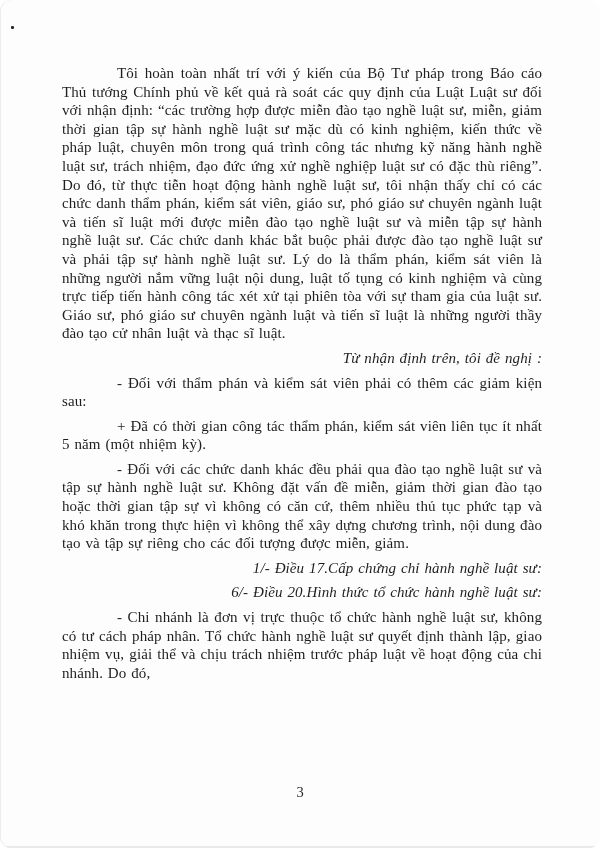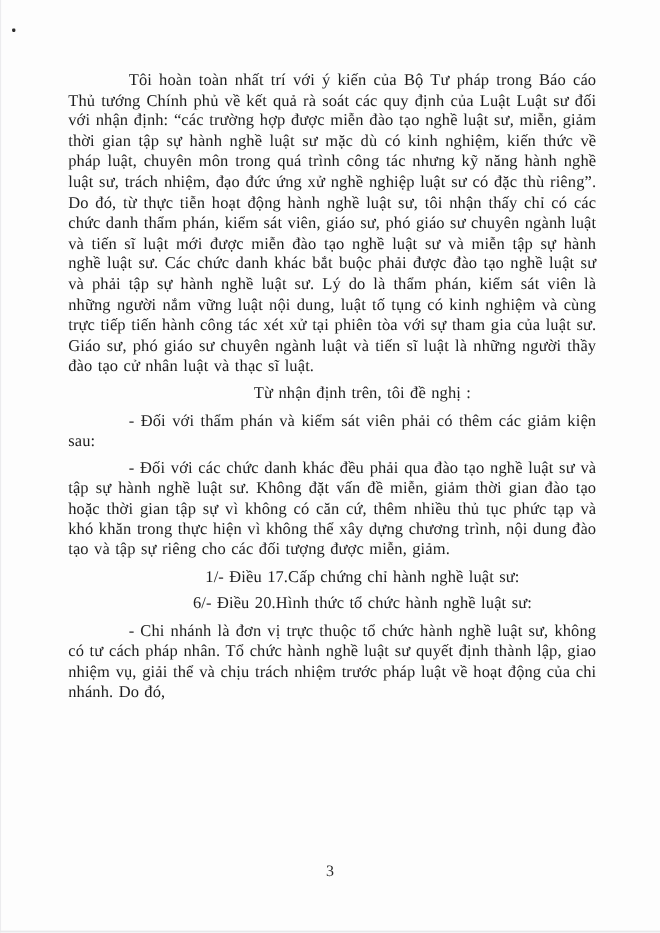--- a/index.html
+++ b/index.html
@@ -9,20 +9,21 @@
   }
   .page {
     position: relative;
     width: 600px;
     height: 848px;
     background: #fdfdfd;
     overflow: hidden;
     font-family: "Liberation Serif", "DejaVu Serif", serif;
     color: #1e1e1e;
     box-shadow: inset 1px 0 0 #ececee;
+    border-radius: 11px;
   }
   .speck {
     position: absolute;
     left: 11px;
     top: 26px;
     width: 3px;
     height: 3px;
     background: #2a2a2a;
     border-radius: 1px;
   }
@@ -35,21 +36,22 @@
   .para {
     margin: 0 0 6px 0;
     font-size: 15px;
     line-height: 18.6px;
     text-align: justify;
     text-indent: 55px;
     word-spacing: 1px;
     letter-spacing: 0.1px;
   }
   .para.italic {
-    text-align: center;
+    font-style: italic;
+    text-align: right;
   }
   .page-number {
     position: absolute;
     left: 0;
     top: 784px;
     width: 100%;
     text-align: center;
     font-size: 14.5px;
     color: #2a2a2a;
   }
@@ -65,20 +67,21 @@
 </head>
 <body>
 
 <div class="page">
   <div class="speck"></div>
 
   <main class="text-block">
     <p class="para">Tôi hoàn toàn nhất trí với ý kiến của Bộ Tư pháp trong Báo cáo Thủ tướng Chính phủ về kết quả rà soát các quy định của Luật Luật sư đối với nhận định: “các trường hợp được miễn đào tạo nghề luật sư, miễn, giảm thời gian tập sự hành nghề luật sư mặc dù có kinh nghiệm, kiến thức về pháp luật, chuyên môn trong quá trình công tác nhưng kỹ năng hành nghề luật sư, trách nhiệm, đạo đức ứng xử nghề nghiệp luật sư có đặc thù riêng”. Do đó, từ thực tiễn hoạt động hành nghề luật sư, tôi nhận thấy chỉ có các chức danh thẩm phán, kiểm sát viên, giáo sư, phó giáo sư chuyên ngành luật và tiến sĩ luật mới được miễn đào tạo nghề luật sư và miễn tập sự hành nghề luật sư. Các chức danh khác bắt buộc phải được đào tạo nghề luật sư và phải tập sự hành nghề luật sư. Lý do là thẩm phán, kiểm sát viên là những người nắm vững luật nội dung, luật tố tụng có kinh nghiệm và cùng trực tiếp tiến hành công tác xét xử tại phiên tòa với sự tham gia của luật sư. Giáo sư, phó giáo sư chuyên ngành luật và tiến sĩ luật là những người thầy đào tạo cử nhân luật và thạc sĩ luật.</p>
     <p class="para italic">Từ nhận định trên, tôi đề nghị :</p>
     <p class="para">- Đối với thẩm phán và kiểm sát viên phải có thêm các giảm kiện sau:</p>
+    <p class="para">+ Đã có thời gian công tác thẩm phán, kiểm sát viên liên tục ít nhất 5 năm (một nhiệm kỳ).</p>
     <p class="para">- Đối với các chức danh khác đều phải qua đào tạo nghề luật sư và tập sự hành nghề luật sư. Không đặt vấn đề miễn, giảm thời gian đào tạo hoặc thời gian tập sự vì không có căn cứ, thêm nhiều thủ tục phức tạp và khó khăn trong thực hiện vì không thể xây dựng chương trình, nội dung đào tạo và tập sự riêng cho các đối tượng được miễn, giảm.</p>
     <p class="para italic">1/- Điều 17.Cấp chứng chỉ hành nghề luật sư:</p>
     <p class="para italic">6/- Điều 20.Hình thức tổ chức hành nghề luật sư:</p>
     <p class="para">- Chi nhánh là đơn vị trực thuộc tổ chức hành nghề luật sư, không có tư cách pháp nhân. Tổ chức hành nghề luật sư quyết định thành lập, giao nhiệm vụ, giải thể và chịu trách nhiệm trước pháp luật về hoạt động của chi nhánh. Do đó,</p>
   </main>
 
   <div class="page-number">3</div>
   <div class="bottom-edge"></div>
 </div>
 

